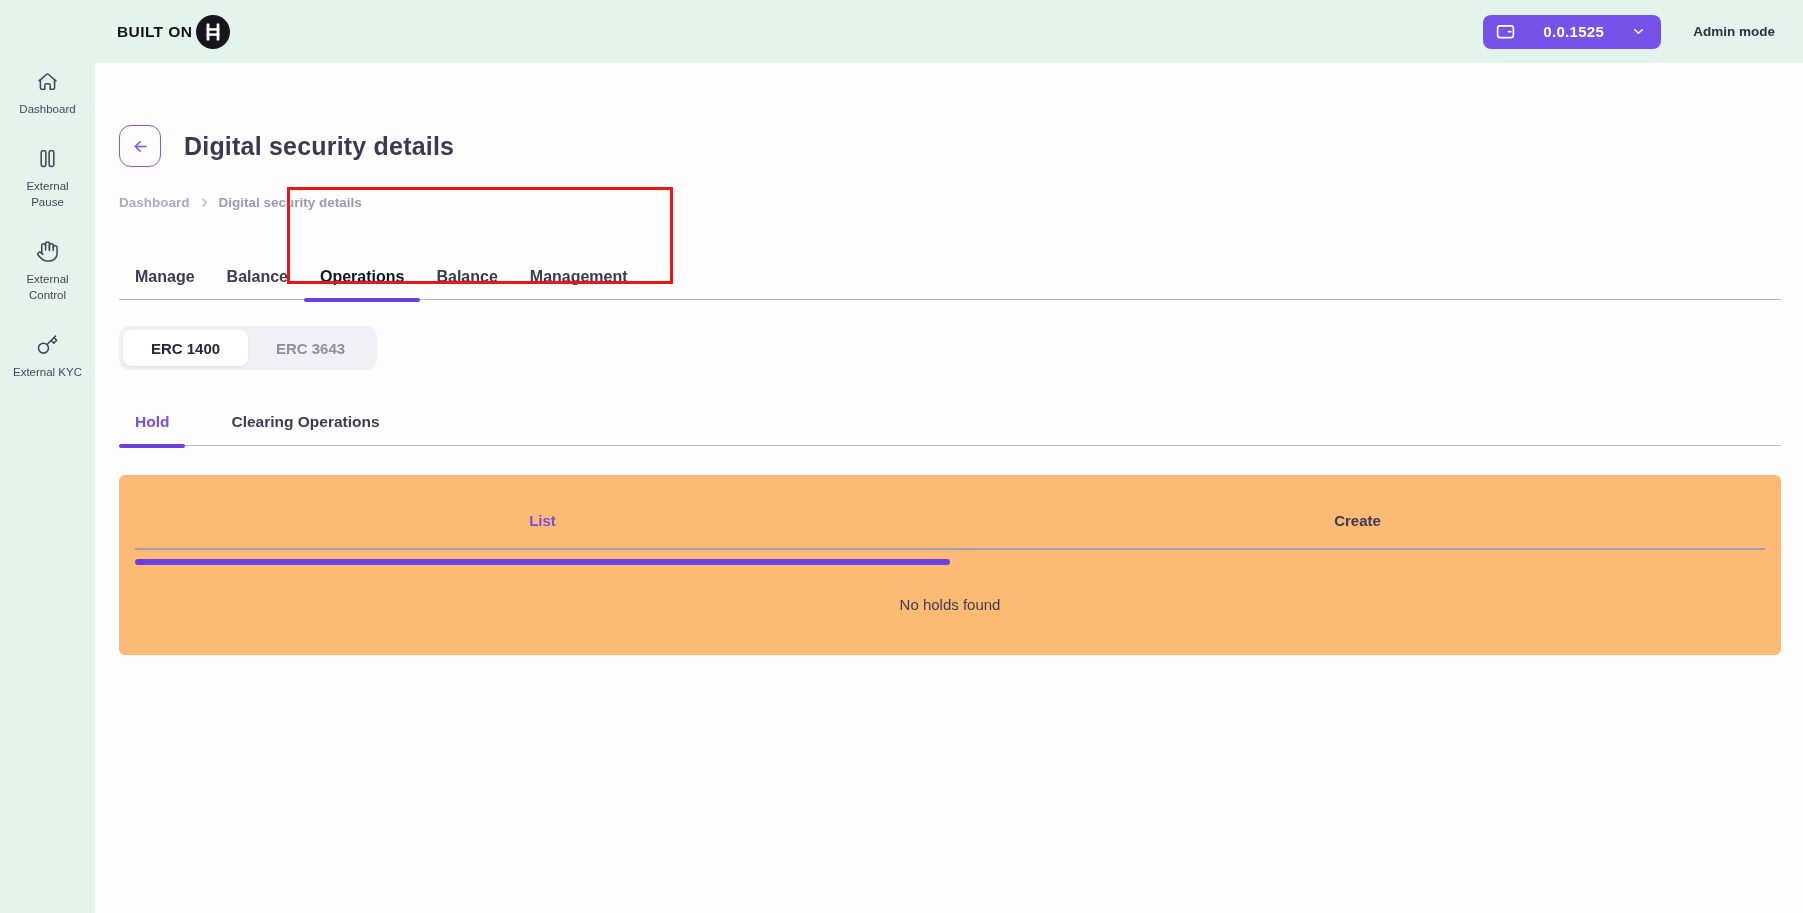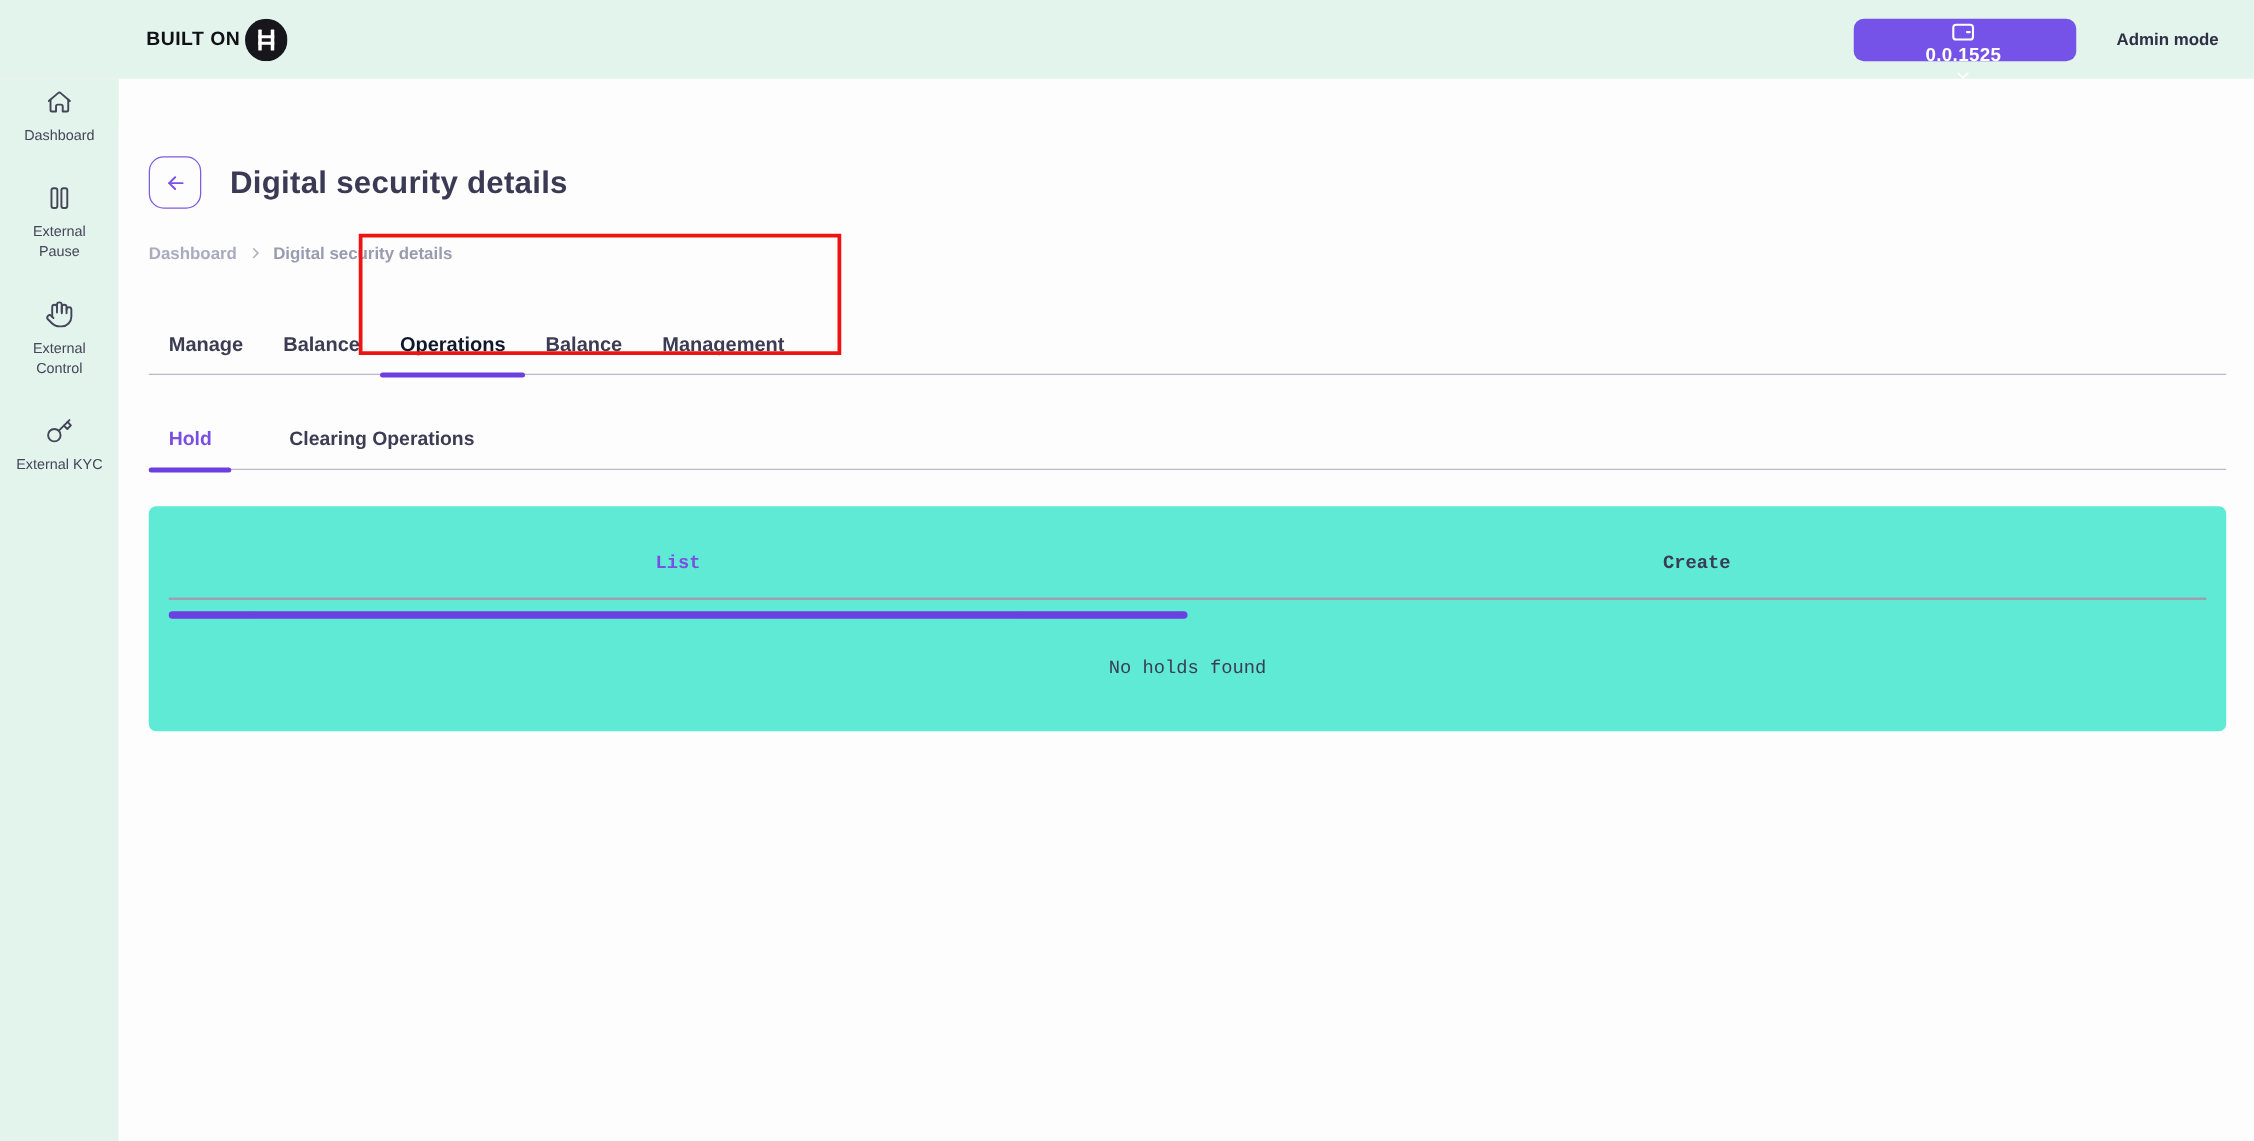--- a/index.html
+++ b/index.html
@@ -16,21 +16,21 @@
     position:absolute; top:0; left:0; right:0; height:63px; background:#e3f4ec;
     display:flex; align-items:center; justify-content:space-between;
     padding:0 28px 0 117px; z-index:2;
   }
   .brand { display:flex; align-items:center; gap:4px; }
   .brand-text { font-weight:800; font-size:15.5px; letter-spacing:.4px; color:#101015; }
   .topbar-right { display:flex; align-items:center; gap:32px; }
   .account-badge {
     width:178px; height:34px; background:#7552e8; border-radius:8px;
     display:flex; align-items:center; justify-content:space-between;
-    padding:0 15px 0 12px; color:#fff;flex-direction:column;
+    padding:0 15px 0 12px; color:#fff;
   }
   .account-badge .acct { font-size:15px; font-weight:700; letter-spacing:.3px; }
   .admin-mode { font-size:13.5px; font-weight:600; color:#2e2e45; }
 
   
   .sidebar {
     position:absolute; top:63px; left:0; bottom:0; width:95px; background:#e3f4ec;
     display:flex; flex-direction:column; align-items:center; padding-top:7px; gap:30px;
   }
   .side-item { display:flex; flex-direction:column; align-items:center; gap:8px; width:100%; }
@@ -81,21 +81,21 @@
   .op-tab {
     padding:0 16px; font-size:15.5px; font-weight:600; color:#3c3c53;
     display:flex; align-items:center; position:relative;
   }
   .op-tab.active { color:#7a4ee2; }
   .op-tab.active::after {
     content:""; position:absolute; left:0; right:0; bottom:-3px; height:4.5px;
     background:#6c3fe0; border-radius:3px;
   }
 
-  .holds-card { margin-top:29px; height:180px; background:#5eead4; border-radius:6px;font-family:Liberation Mono, monospace; }
+  .holds-card { margin-top:29px; height:180px; background:#fdba74; border-radius:6px; }
   .card-tabs { display:flex; height:78px; position:relative; padding:12px 16px 0; }
   .card-tabs::before {
     content:""; position:absolute; left:16px; right:16px; bottom:3px; height:2px; background:#9f9fb2;
   }
   .card-tab {
     flex:1; display:flex; align-items:center; justify-content:center;
     font-size:15px; font-weight:600; color:#3b3b52; position:relative; height:100%;
   }
   .card-tab.active { color:#7a4ee2; }
   .card-tab.active::after {
@@ -219,20 +219,24 @@
   </nav>
 
   <div class="main-tabs">
     <button class="tab">Manage</button>
     <button class="tab">Balance</button>
     <button class="tab active">Operations</button>
     <button class="tab">Balance</button>
     <button class="tab">Management</button>
   </div>
 
+  <div class="erc-toggle">
+    <button class="erc-option active">ERC 1400</button>
+    <button class="erc-option">ERC 3643</button>
+  </div>
 
   <div class="op-tabs">
     <button class="op-tab active">Hold</button>
     <button class="op-tab">Clearing Operations</button>
   </div>
 
   <section class="holds-card">
     <div class="card-tabs">
       <button class="card-tab active">List</button>
       <button class="card-tab">Create</button>

